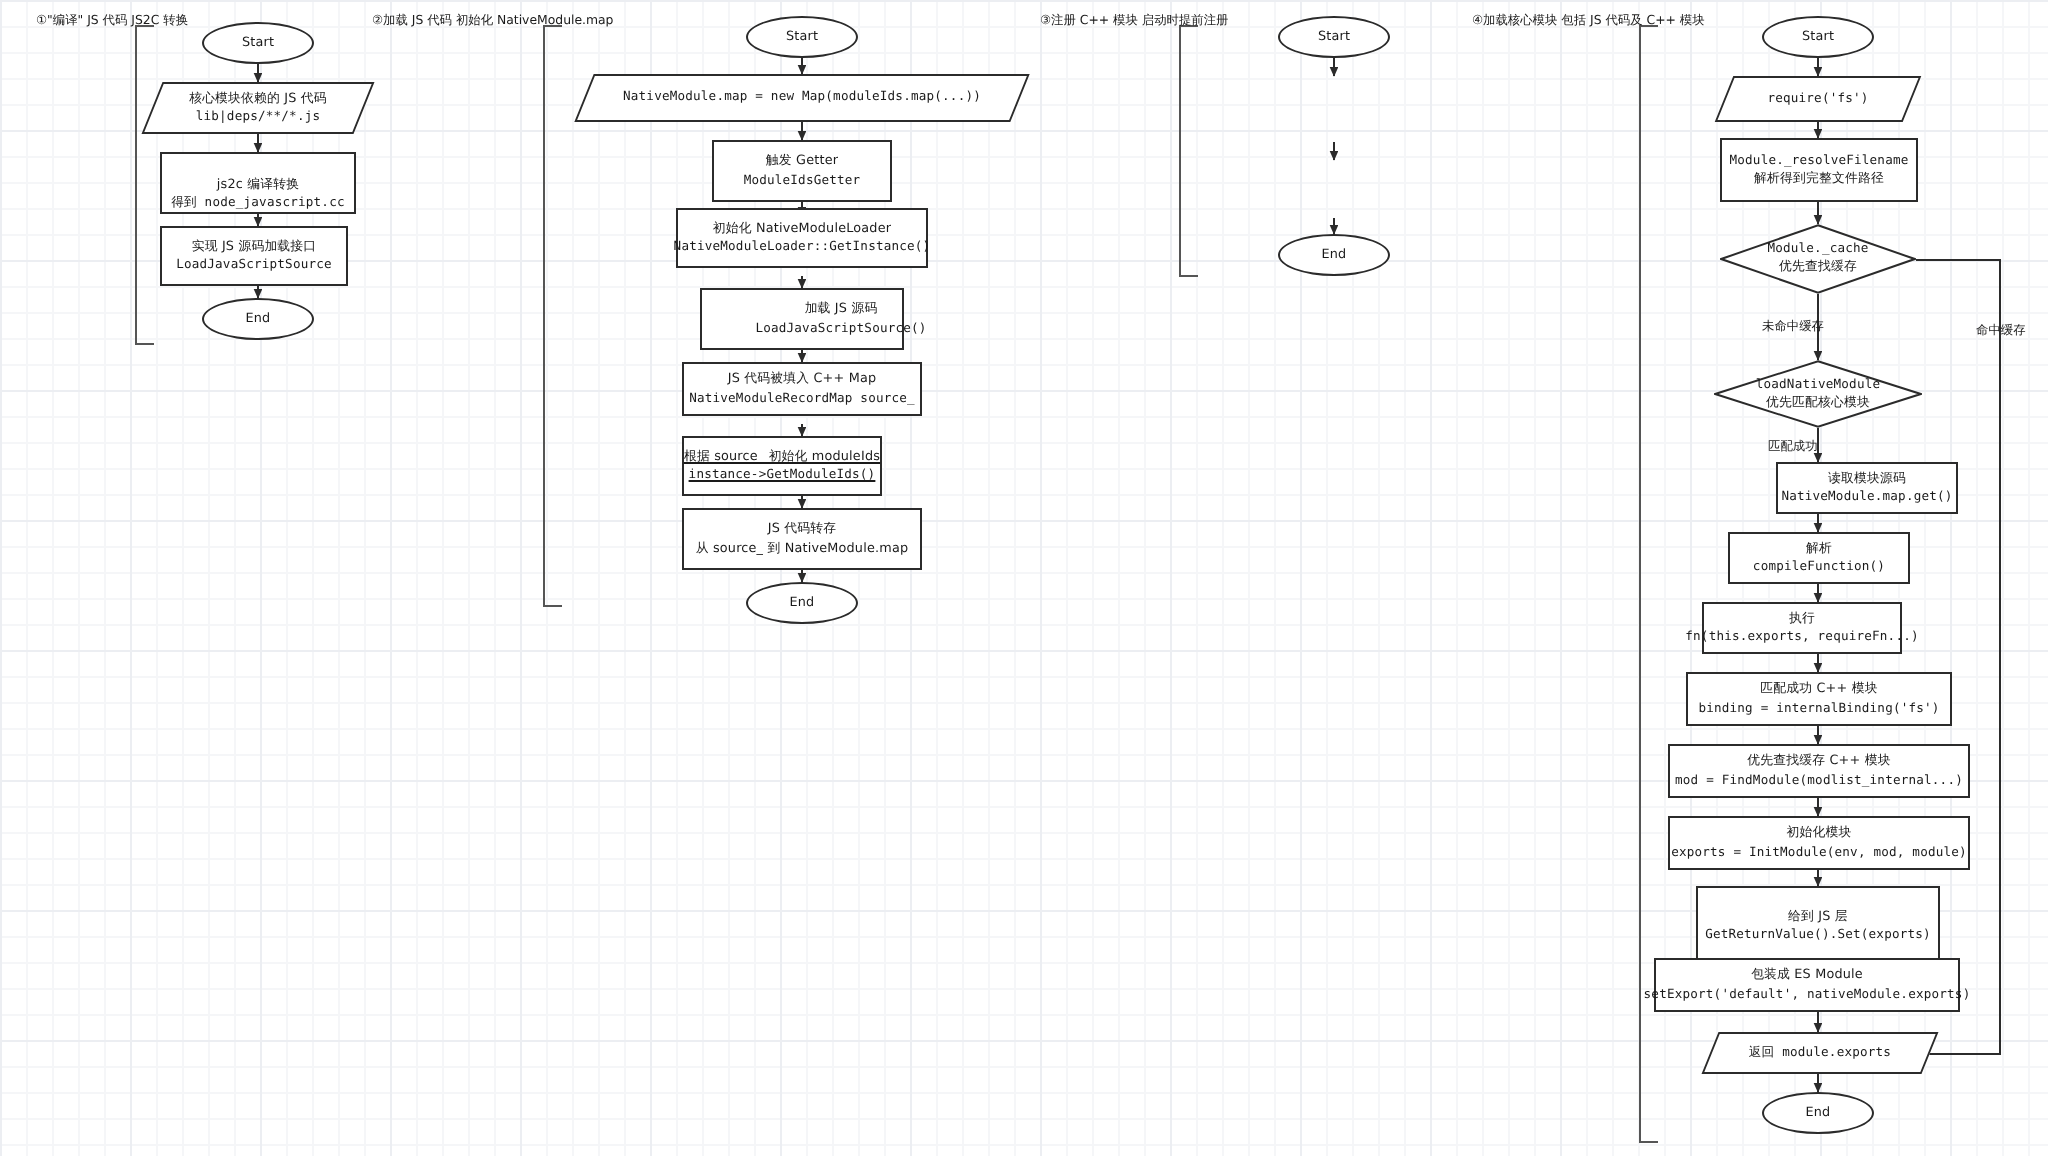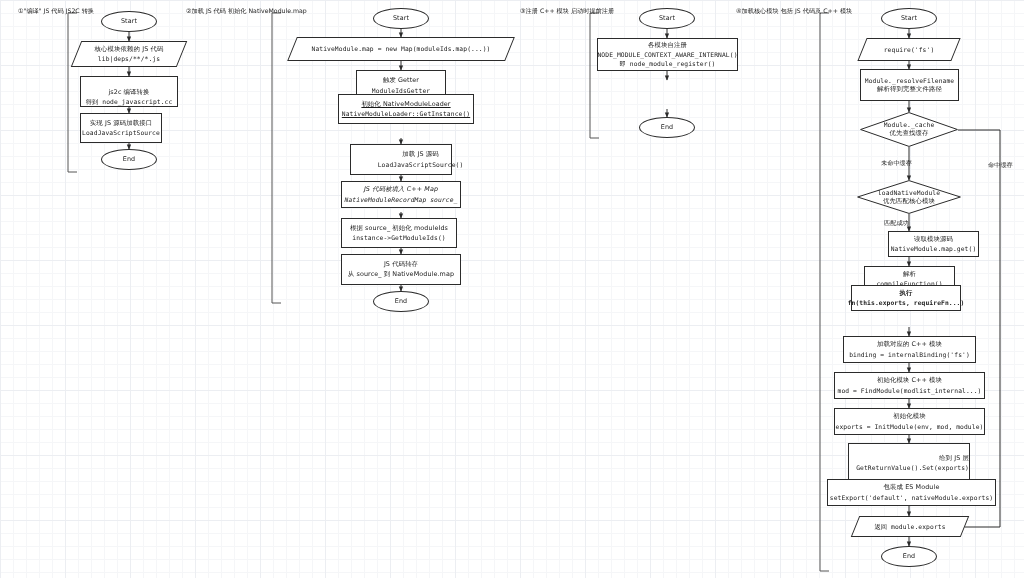--- a/index.html
+++ b/index.html
@@ -190,21 +190,21 @@
       <span class="ln cn">核心模块依赖的 JS 代码</span>
       <span class="ln mono">lib|deps/**/*.js</span>
     </div>
   </div>
 
   <div class="node n-rect" style="left:80px;top:76px;width:98px;height:31px;justify-content:flex-end;">
     <span class="ln cn">js2c 编译转换</span>
     <span class="ln mono">得到 node_javascript.cc</span>
   </div>
 
-  <div class="node n-rect" style="left:80px;top:113px;width:82px;height:30px;">
+  <div class="node n-rect" style="left:80px;top:113px;width:94px;height:30px;">
     <span class="ln cn">实现 JS 源码加载接口</span>
     <span class="ln mono">LoadJavaScriptSource</span>
   </div>
 
   <div class="node n-term" style="left:101px;top:149px;width:56px;height:21px;">
     <span class="ln cn">End</span>
   </div>
 
   <div class="node n-term" style="left:373px;top:8px;width:56px;height:21px;">
     <span class="ln cn">Start</span>
@@ -214,58 +214,53 @@
     <div class="inner">
       <span class="ln mono">NativeModule.map = new Map(moduleIds.map(...))</span>
     </div>
   </div>
 
   <div class="node n-rect" style="left:356px;top:70px;width:90px;height:31px;">
     <span class="ln cn">触发 Getter</span>
     <span class="ln mono">ModuleIdsGetter</span>
   </div>
 
-  <div class="node n-rect" style="left:338px;top:94px;width:136px;height:30px;text-decoration:underline;">
+  <div class="node n-rect" style="left:338px;top:104px;width:126px;height:30px;">
     <span class="ln cn">初始化 NativeModuleLoader</span>
     <span class="ln mono">NativeModuleLoader::GetInstance()</span>
   </div>
 
   <div class="node n-rect" style="left:350px;top:144px;width:102px;height:31px;padding-left:39px;">
     <span class="ln cn">加载 JS 源码</span>
     <span class="ln mono">LoadJavaScriptSource()</span>
   </div>
 
-  <div class="node n-rect" style="left:341px;top:181px;width:120px;height:27px;font-style:italic;">
+  <div class="node n-rect" style="left:341px;top:181px;width:120px;height:27px;">
     <span class="ln cn">JS 代码被填入 C++ Map</span>
     <span class="ln mono">NativeModuleRecordMap source_</span>
   </div>
 
-  <div class="node n-rect" style="left:341px;top:218px;width:116px;height:30px;">
+  <div class="node n-rect" style="left:341px;top:218px;width:100px;height:30px;text-decoration:underline;">
     <span class="ln cn">根据 source_ 初始化 moduleIds</span>
     <span class="ln mono">instance-&gt;GetModuleIds()</span>
   </div>
 
   <div class="node n-rect" style="left:341px;top:254px;width:120px;height:31px;">
     <span class="ln cn">JS 代码转存</span>
     <span class="ln cn">从 source_ 到 NativeModule.map</span>
   </div>
 
   <div class="node n-term" style="left:373px;top:291px;width:56px;height:21px;">
     <span class="ln cn">End</span>
   </div>
 
   <div class="node n-term" style="left:639px;top:8px;width:56px;height:21px;">
     <span class="ln cn">Start</span>
   </div>
 
-  <div class="node n-rect" style="left:597px;top:38px;width:141px;height:33px;">
-    <span class="ln cn">各模块自注册</span>
-    <span class="ln mono">NODE_MODULE_CONTEXT_AWARE_INTERNAL()</span>
-    <span class="ln mono">即 node_module_register()</span>
-  </div>
 
 
   <div class="node n-term" style="left:639px;top:117px;width:56px;height:21px;">
     <span class="ln cn">End</span>
   </div>
 
   <div class="node n-term" style="left:881px;top:8px;width:56px;height:21px;">
     <span class="ln cn">Start</span>
   </div>
 
@@ -308,46 +303,46 @@
   <div class="node n-rect" style="left:888px;top:231px;width:91px;height:26px;">
     <span class="ln cn">读取模块源码</span>
     <span class="ln mono">NativeModule.map.get()</span>
   </div>
 
   <div class="node n-rect" style="left:864px;top:266px;width:91px;height:26px;">
     <span class="ln cn">解析</span>
     <span class="ln mono">compileFunction()</span>
   </div>
 
-  <div class="node n-rect" style="left:851px;top:285px;width:110px;height:26px;font-weight:bold;">
+  <div class="node n-rect" style="left:851px;top:301px;width:100px;height:26px;">
     <span class="ln cn">执行</span>
     <span class="ln mono">fn(this.exports, requireFn...)</span>
   </div>
 
   <div class="node n-rect" style="left:843px;top:336px;width:133px;height:27px;">
-    <span class="ln cn">加载对应的 C++ 模块</span>
+    <span class="ln cn">匹配成功 C++ 模块</span>
     <span class="ln mono">binding = internalBinding('fs')</span>
   </div>
 
   <div class="node n-rect" style="left:834px;top:372px;width:151px;height:27px;">
-    <span class="ln cn">初始化模块 C++ 模块</span>
+    <span class="ln cn">优先查找缓存 C++ 模块</span>
     <span class="ln mono">mod = FindModule(modlist_internal...)</span>
   </div>
 
   <div class="node n-rect" style="left:834px;top:408px;width:151px;height:27px;">
     <span class="ln cn">初始化模块</span>
     <span class="ln mono">exports = InitModule(env, mod, module)</span>
   </div>
 
-  <div class="node n-rect" style="left:848px;top:443px;width:122px;height:40px;align-items:flex-end;">
+  <div class="node n-rect" style="left:848px;top:443px;width:122px;height:40px;">
     <span class="ln cn">给到 JS 层</span>
     <span class="ln mono">GetReturnValue().Set(exports)</span>
   </div>
 
-  <div class="node n-rect" style="left:827px;top:479px;width:169px;height:27px;text-align:right;">
+  <div class="node n-rect" style="left:827px;top:479px;width:153px;height:27px;text-align:right;">
     <span class="ln cn">包装成 ES Module</span>
     <span class="ln mono">setExport('default', nativeModule.exports)</span>
   </div>
 
   <div class="node n-para" style="left:855px;top:516px;width:110px;height:21px;">
     <div class="inner">
       <span class="ln mono">返回 module.exports</span>
     </div>
   </div>
 

